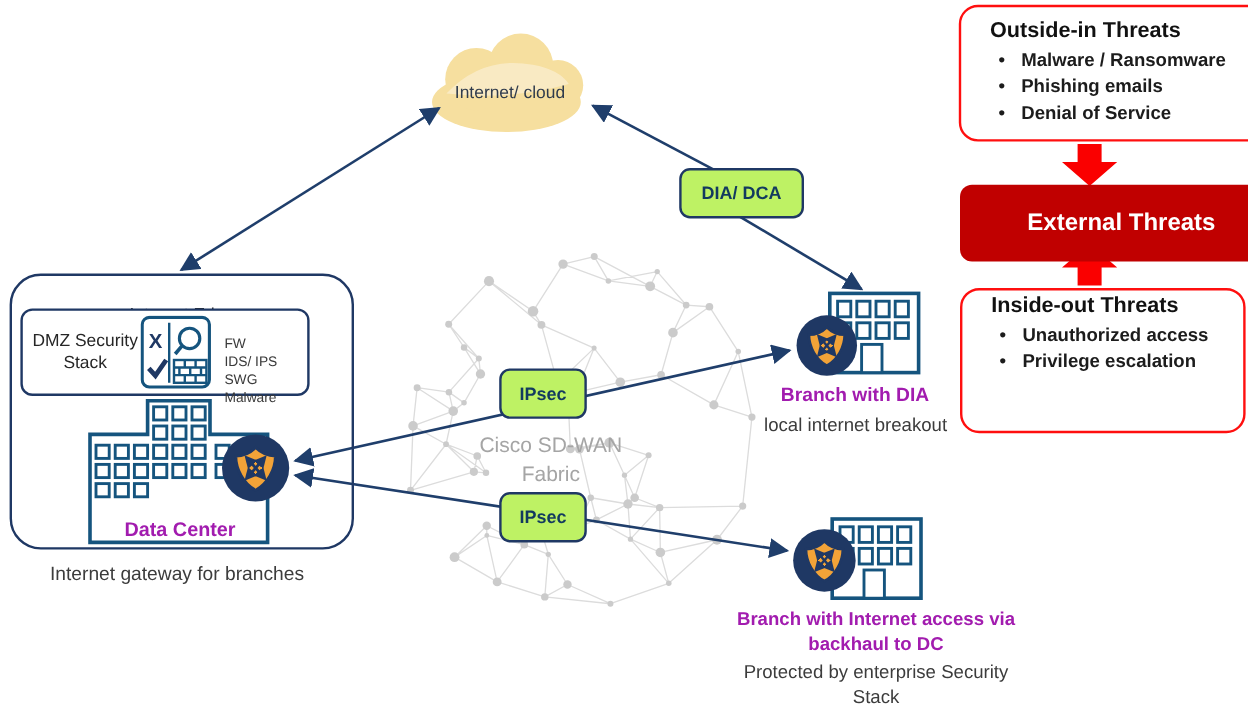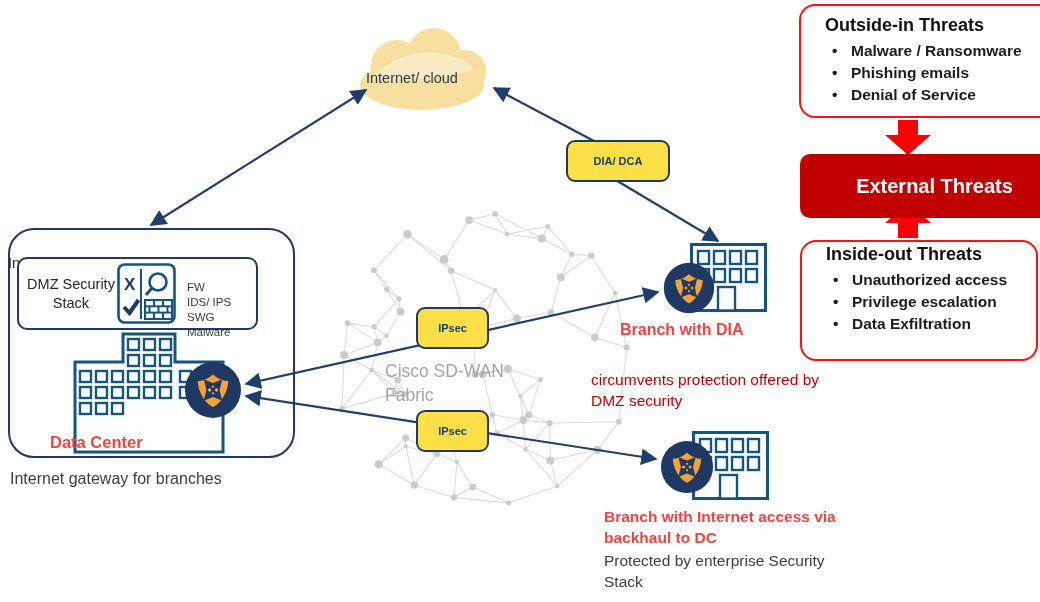--- a/index.html
+++ b/index.html
@@ -1,44 +1,44 @@
 <!DOCTYPE html>
 <html><head>
 <meta charset="utf-8">
 <style>
   html,body{margin:0;padding:0;background:#fff;}
   #stage{position:relative;width:1040px;height:602px;background:#ffffff;overflow:hidden;
          font-family:"Liberation Sans",sans-serif;color:#1a1a1a;}
   #bg{position:absolute;left:0;top:0;}
   .abs{position:absolute;}
-  .ctr{}
+  .ctr{text-align:center;}
 
   
-  .cyanbox{background:#fde047;border:2.5px solid #1F3864;border-radius:9px;
-           color:#123A5F;font-weight:bold;font-size:11px;
+  .cyanbox{background:#bef264;border:2.5px solid #1F3864;border-radius:9px;
+           color:#123A5F;font-weight:bold;font-size:15px;
            display:flex;align-items:center;justify-content:center;}
 
   
   .edgeframe{border:2px solid #1F3864;border-radius:26px;background:transparent;}
   .dmzbox{border:2px solid #1F3864;border-radius:10px;background:#fff;
           display:flex;align-items:center;padding:0 6px;box-sizing:border-box;}
   .dmzlabel{flex:0 0 92px;font-size:14.5px;line-height:19px;color:#262626;text-align:center;}
   .services{flex:1;font-size:11.5px;line-height:15px;color:#3a3a3a;padding-left:10px;margin-top:32px;}
 
   
   .threatframe{border:2.5px solid #FF0F0F;border-radius:16px;background:#fff;
                box-sizing:border-box;padding:9px 10px 0 24px;}
   .threatframe h3{margin:0 0 4px 0;font-size:18px;color:#111;}
   ul.tlist{list-style:none;margin:0;padding:0;font-weight:bold;}
   ul.tlist li{position:relative;padding-left:26px;font-size:15.5px;line-height:22px;color:#1c1c1c;}
   ul.tlist li::before{content:"\2022";position:absolute;left:7px;color:#1c1c1c;}
   .externalbox{background:#C00000;border-radius:10px;color:#fff;font-weight:bold;font-size:20px;
                display:flex;align-items:center;justify-content:center;}
 
-  .title-bold{font-weight:bold;font-size:16.5px;color:#ef4444;}
+  .title-bold{font-weight:bold;font-size:16.5px;color:#a21caf;}
   .sub{font-size:15.5px;color:#3c3c3c;line-height:21px;}
   .warn{font-size:15.5px;color:#C00000;line-height:21px;}
   .fabriclabel{font-size:17.5px;line-height:24px;color:#A5A5A5;}
   .cloudlabel{font-size:14.5px;color:#2F3B4C;}
   .edgetitle{font-size:14.5px;color:#262626;}
 </style>
 </head>
 <body>
 
 <div id="stage">
@@ -244,38 +244,37 @@
       <div>IDS/ IPS</div>
       <div>SWG</div>
       <div>Malware</div>
     </div>
   </div>
 
   <div class="abs ctr title-bold" style="left:50px;top:433px;width:200px;">Data Center</div>
   <div class="abs ctr sub" style="left:10px;top:468px;width:275px;font-size:16px;">Internet gateway for branches</div>
 
   <div class="abs ctr title-bold" style="left:620px;top:321px;width:185px;font-size:16px;">Branch with DIA</div>
-  <div class="abs ctr warn" style="left:591px;top:369px;width:248px;">circumvents protection offered by DMZ security</div>
+  <div class="abs ctr sub" style="left:608px;top:344px;width:210px;">local internet breakout</div>
 
   <div class="abs ctr title-bold" style="left:604px;top:506px;width:252px;font-size:15.5px;line-height:21px;">Branch with Internet access via backhaul to DC</div>
   <div class="abs ctr sub" style="left:604px;top:550px;width:252px;">Protected by enterprise Security Stack</div>
 
   <div class="abs threatframe" style="left:799px;top:4px;width:260px;height:114px;">
     <h3>Outside-in Threats</h3>
     <ul class="tlist">
       <li>Malware / Ransomware</li>
       <li>Phishing emails</li>
       <li>Denial of Service</li>
     </ul>
   </div>
 
   <div class="abs externalbox" style="left:800px;top:154px;width:229px;height:64px;padding-left:20px;">External Threats</div>
 
   <div class="abs threatframe" style="left:800px;top:240px;width:238px;height:121px;padding-top:2px;">
     <h3>Inside-out Threats</h3>
     <ul class="tlist">
       <li>Unauthorized access</li>
       <li>Privilege escalation</li>
-      <li>Data Exfiltration</li>
     </ul>
   </div>
 
 </div>
 
 </body></html>

